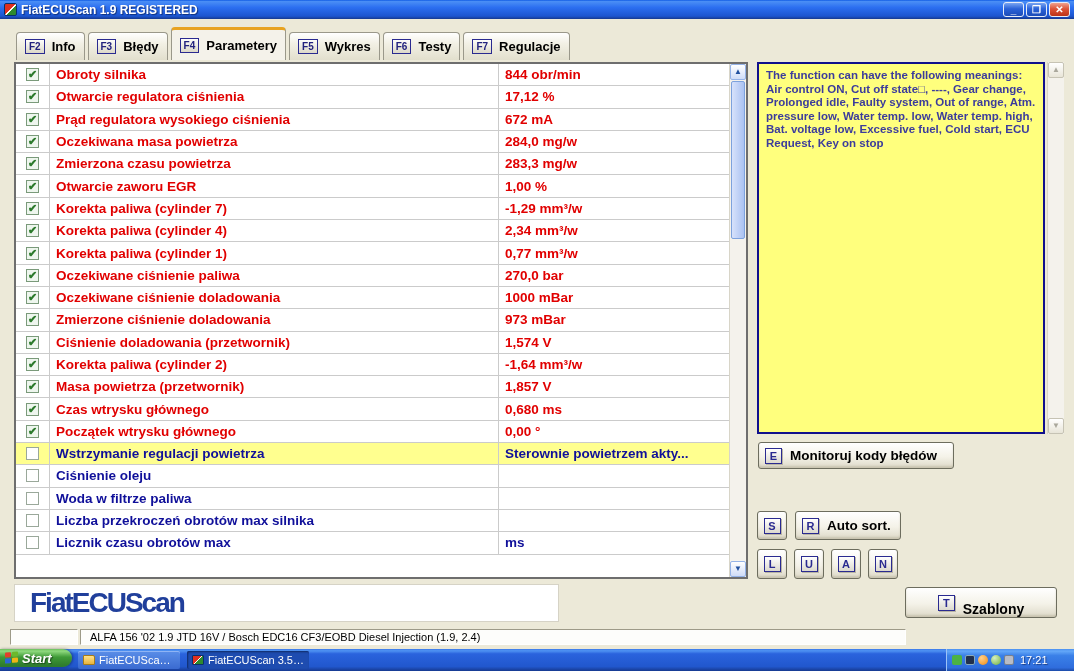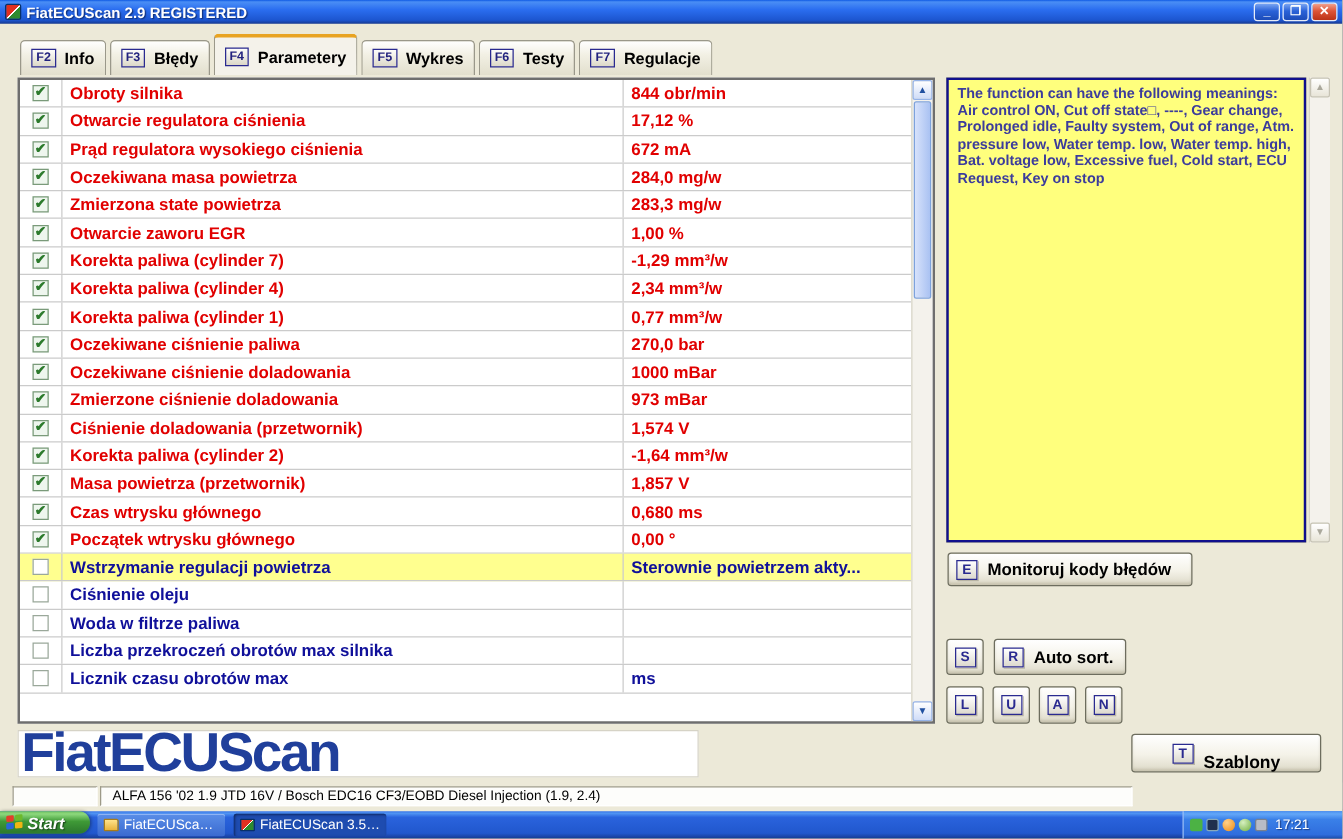--- a/index.html
+++ b/index.html
@@ -76,21 +76,21 @@
   .btn-s{left:757px;top:511px;width:30px;height:29px;}
   .btn-autosort{left:795px;top:511px;width:106px;height:29px;}
   .qk-host{position:absolute;left:757px;top:549px;width:180px;height:30px;display:flex;gap:7px;}
   .qk-host .xpbtn{position:relative;width:30px;height:30px;}
   .btn-templates{left:905px;top:587px;width:152px;height:31px;justify-content:center;}
   .btn-templates .btn-label{font-size:14px;margin-top:12px;}
 
   
   .logo-strip{position:absolute;left:14px;top:584px;width:545px;height:38px;background:#fff;
     border:1px solid #d6d3c6;display:flex;align-items:center;}
-  .logo-text{font-size:44px;font-weight:bold;color:#203f9b;letter-spacing:-2px;line-height:34px;padding-left:2px;}
+  .logo-text{font-size:28px;font-weight:bold;color:#203f9b;letter-spacing:-2px;line-height:34px;padding-left:15px;}
   .statusbar{position:absolute;left:0;top:626px;width:1074px;height:21px;background:#ece9d8;}
   .sb-cell{position:absolute;top:3px;height:16px;background:#fdfdfb;
     border:1px solid;border-color:#9d9a88 #fff #fff #9d9a88;}
   .sb-cell.small{left:10px;width:68px;}
   .sb-cell.vehicle{left:80px;width:826px;font-size:11px;color:#000;line-height:14px;padding-left:9px;white-space:nowrap;overflow:hidden;}
 
   
   .taskbar{position:absolute;left:0;top:649px;width:1074px;height:22px;
     background:linear-gradient(180deg,#3a77e8 0%,#4f93f2 8%,#2a63dd 22%,#2157cd 80%,#16398f 100%);}
   .startbtn{position:absolute;left:0;top:0;height:18px;width:72px;border-radius:0 9px 9px 0;
@@ -121,21 +121,21 @@
   .tray-ico[data-name="tray-device-icon"]{background:#b8bcc6;border:1px solid #78808e;}
   .clock{color:#fff;font-size:11px;margin-left:3px;text-shadow:1px 1px 1px #1a3a80;}
 </style>
 </head>
 <body>
 
 <div class="screen" data-name="fiatecuscan-window">
 
   <div class="titlebar" data-name="title-bar">
     <span class="app-ico" data-name="app-icon"></span>
-    <span class="title-text" data-name="window-title">FiatECUScan 2.9 REGISTERED</span>
+    <span class="title-text" data-name="window-title">FiatECUScan 1.9 REGISTERED</span>
     <span class="winbtn" data-name="minimize-button">_</span>
     <span class="winbtn" data-name="restore-button">❐</span>
     <span class="winbtn close" data-name="close-button">✕</span>
   </div>
 
   <div class="tabbar" data-name="tab-bar">
   <div class="tab" data-name="tab-info">
     <span class="kb" data-name="tab-key-badge">F2</span>
     <span class="tab-label" data-name="tab-label">Info</span>
   </div>
@@ -197,21 +197,21 @@
             <span class="cb">✔</span>
           </span>
     <span class="tcell cell-name" data-name="parameter-name">Oczekiwana masa powietrza</span>
     <span class="tcell cell-value" data-name="parameter-value">284,0 mg/w</span>
   </div>
 
   <div class="trow checked" data-name="table-row">
     <span class="tcell cell-cb" data-name="parameter-checkbox">
             <span class="cb">✔</span>
           </span>
-    <span class="tcell cell-name" data-name="parameter-name">Zmierzona state powietrza</span>
+    <span class="tcell cell-name" data-name="parameter-name">Zmierzona czasu powietrza</span>
     <span class="tcell cell-value" data-name="parameter-value">283,3 mg/w</span>
   </div>
 
   <div class="trow checked" data-name="table-row">
     <span class="tcell cell-cb" data-name="parameter-checkbox">
             <span class="cb">✔</span>
           </span>
     <span class="tcell cell-name" data-name="parameter-name">Otwarcie zaworu EGR</span>
     <span class="tcell cell-value" data-name="parameter-value">1,00 %</span>
   </div>

